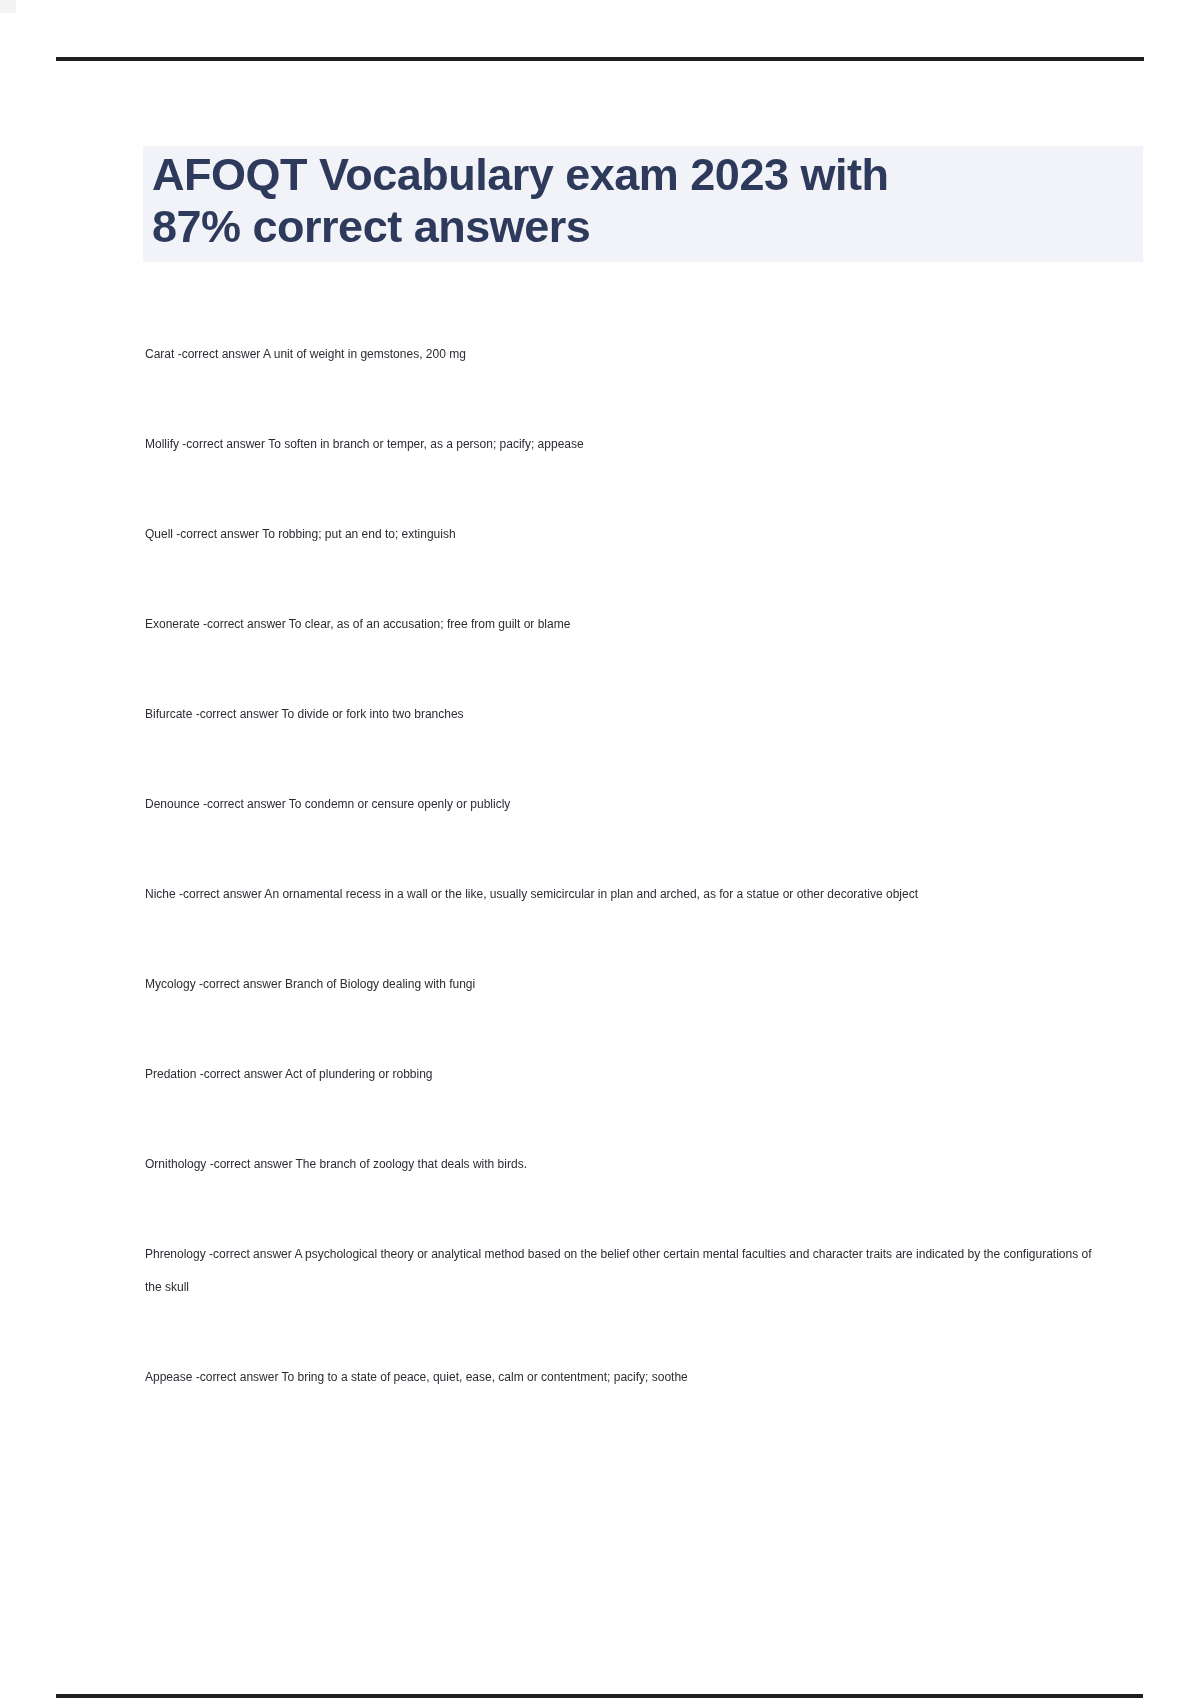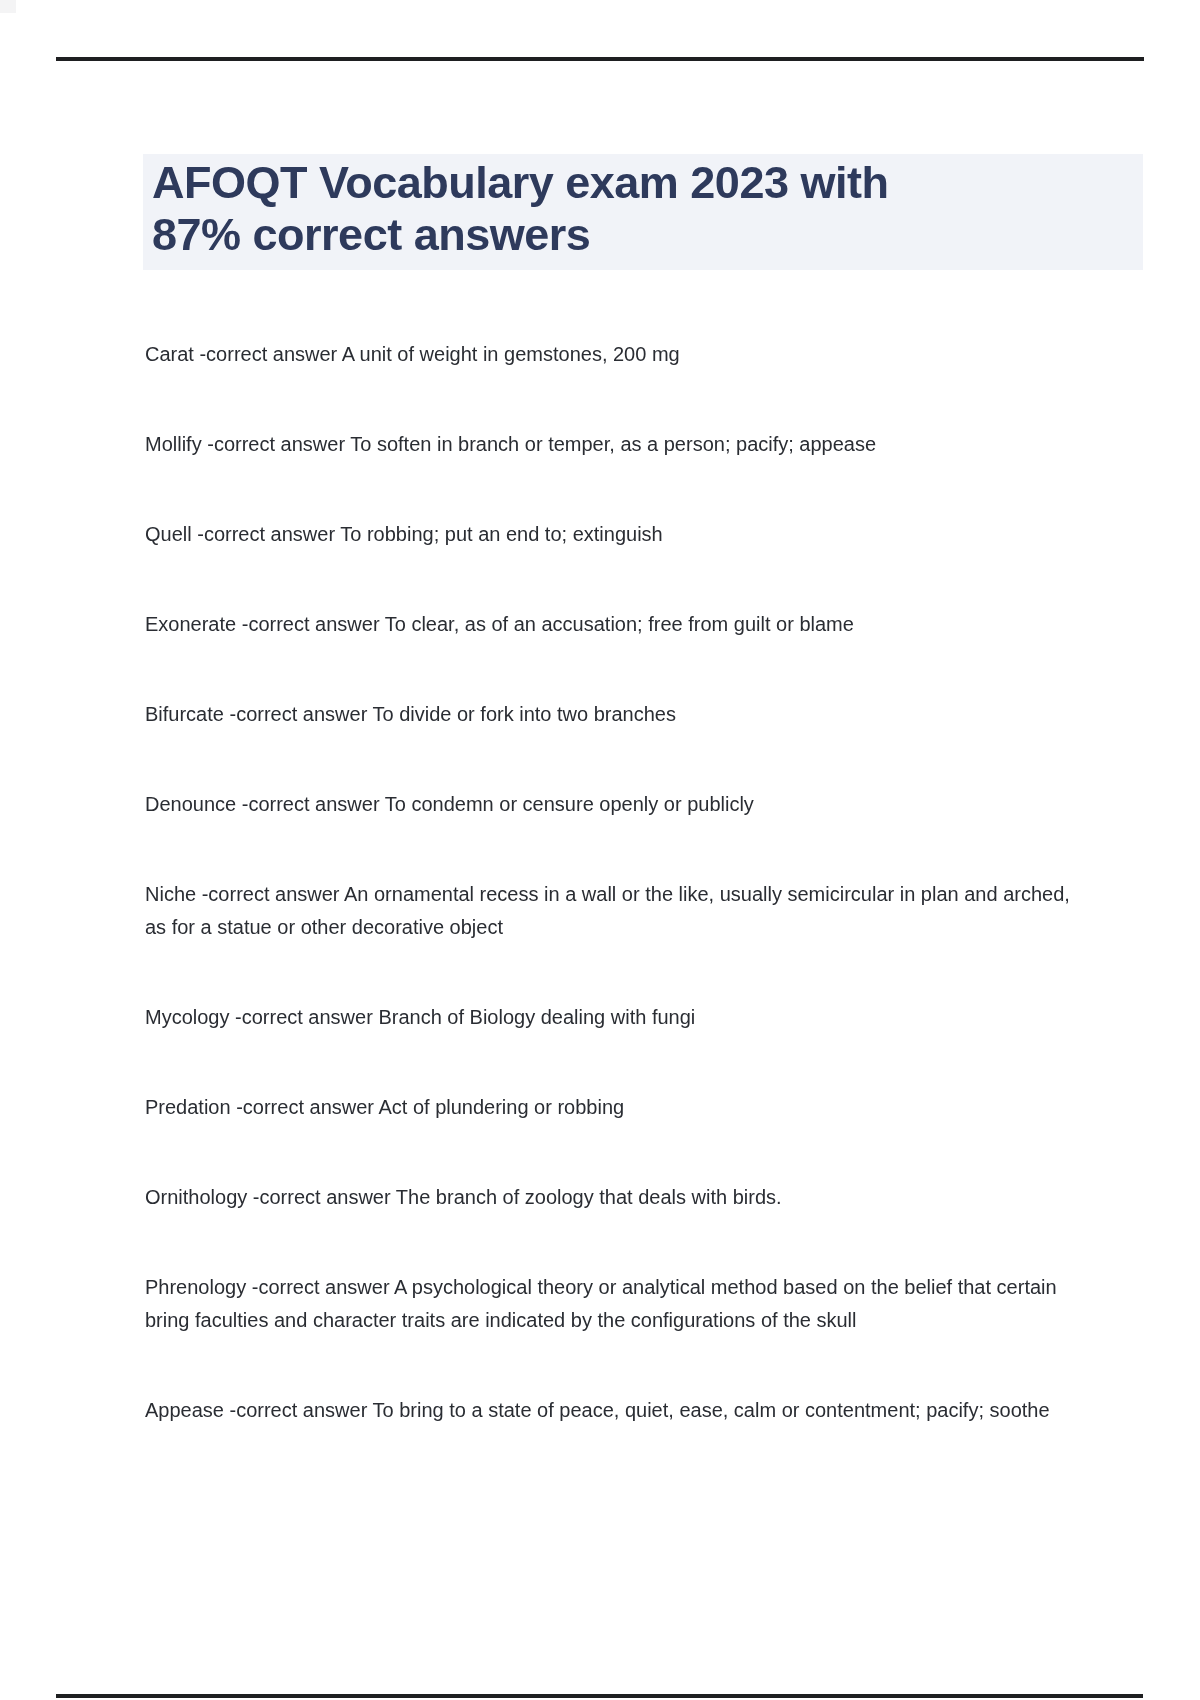--- a/index.html
+++ b/index.html
@@ -22,37 +22,37 @@
     position:absolute;left:0;top:0;width:16px;height:13px;
     background:#f4f4f5;
   }
   .rule{
     position:absolute;left:56px;width:1088px;height:4px;
     background:var(--rule);
   }
   .rule.top{top:57px;}
   .rule.bottom{top:1694px;width:1087px;}
   .title-block{
-    position:absolute;left:143px;top:154px;
+    position:absolute;left:143px;top:146px;
     width:1000px;box-sizing:border-box;
     background:var(--title-highlight);
     padding:3px 10px 9px 9px;
   }
   .title-block h1{
     margin:0;
     font-size:45px;line-height:52px;font-weight:bold;
     color:var(--title-text);
     letter-spacing:-0.5px;
   }
   .title-block h1 .tl{display:block;}
   .entries{
     position:absolute;left:145px;top:338px;
     width:948px;
     color:var(--body-text);
-    font-size:20px;line-height:33px;
+    font-size:12px;line-height:33px;
   }
   .entry{
     margin:0 0 57px 0;
   }
 </style>
 </head>
 <body>
 
 <div class="page">
   <div class="corner-artifact"></div>
@@ -69,18 +69,18 @@
       <p class="entry">Carat -correct answer A unit of weight in gemstones, 200 mg</p>
       <p class="entry">Mollify -correct answer To soften in branch or temper, as a person; pacify; appease</p>
       <p class="entry">Quell -correct answer To robbing; put an end to; extinguish</p>
       <p class="entry">Exonerate -correct answer To clear, as of an accusation; free from guilt or blame</p>
       <p class="entry">Bifurcate -correct answer To divide or fork into two branches</p>
       <p class="entry">Denounce -correct answer To condemn or censure openly or publicly</p>
       <p class="entry">Niche -correct answer An ornamental recess in a wall or the like, usually semicircular in plan and arched, as for a statue or other decorative object</p>
       <p class="entry">Mycology -correct answer Branch of Biology dealing with fungi</p>
       <p class="entry">Predation -correct answer Act of plundering or robbing</p>
       <p class="entry">Ornithology -correct answer The branch of zoology that deals with birds.</p>
-      <p class="entry">Phrenology -correct answer A psychological theory or analytical method based on the belief that certain bring faculties and character traits are indicated by the configurations of the skull</p>
+      <p class="entry">Phrenology -correct answer A psychological theory or analytical method based on the belief other certain mental faculties and character traits are indicated by the configurations of the skull</p>
       <p class="entry">Appease -correct answer To bring to a state of peace, quiet, ease, calm or contentment; pacify; soothe</p>
     </main>
 
   <div class="rule bottom"></div>
 </div>
 
 </body></html>

